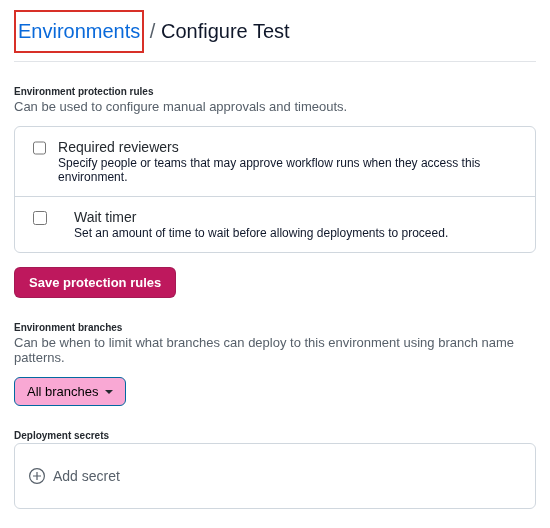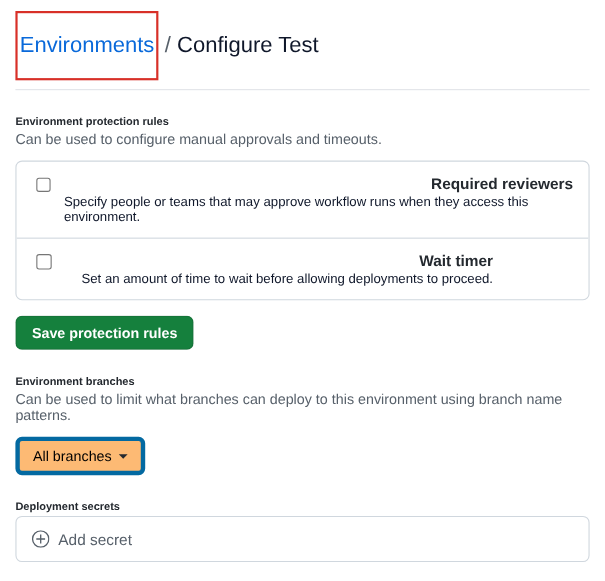--- a/index.html
+++ b/index.html
@@ -18,21 +18,21 @@
     padding-bottom: 8px;
     border-bottom: 1px solid #e1e4e8;
     margin-bottom: 22px;
   }
   .breadcrumb a {
     color: #0969da;
     text-decoration: none;
   }
   .highlight-box {
     border: 2px solid #d83028;
-    padding: 18px 2px;
+    padding: 8px 2px;
     display: inline-block;
   }
   .breadcrumb .sep { color: #57606a; }
   .breadcrumb .current { color: #0f172a; }
   h3.section-title {
     font-size: 10px;
     font-weight: 600;
     margin: 0 0 2px 0;
   }
   p.section-desc {
@@ -49,57 +49,57 @@
     padding: 12px 14px;
     display: flex;
     align-items: flex-start;
     gap: 9px;
   }
   .rule-item + .rule-item { border-top: 1px solid #d0d7de; gap: 24px; }
   .rule-item input[type=checkbox] {
     margin-top: 2px;
     width: 14px; height: 14px;
   }
-  .rule-label { font-weight: 700; font-size: 14px; text-align: right; }
+  .rule-label { font-weight: 400; font-size: 14px; }
   .rule-desc { font-size: 12px; color: #0f172a; margin-top: 1px; }
   .btn-primary {
     margin-top: 14px;
-    background: #15803d;
+    background: #be185d;
     color: #fff;
     border: 1px solid rgba(27,31,36,0.15);
     border-radius: 6px;
     padding: 7px 14px;
     font-size: 13px;
     font-weight: 600;
     cursor: pointer;
   }
   .section { margin-top: 24px; }
   .btn-select {
-    background: #fdba74;
-    border: 4px solid #0369a1;
+    background: #f9a8d4;
+    border: 1px solid #0369a1;
     border-radius: 6px;
     padding: 6px 12px;
     font-size: 13px;
     font-weight: 500;
     cursor: pointer;
     display: inline-flex;
     align-items: center;
     gap: 6px;
     justify-content: flex-end;
   }
   .caret {
     width: 0; height: 0;
     border-left: 4px solid transparent;
     border-right: 4px solid transparent;
     border-top: 4px solid #24292f;
   }
   .secret-box {
     border: 1px solid #d0d7de;
     border-radius: 6px;
-    padding: 12px 14px;
+    padding: 24px 14px;
     display: flex;
     align-items: center;
     gap: 8px;
     color: #57606a;
     font-size: 14px;
     cursor: pointer;
   }
   .plus-icon {
     width: 16px; height: 16px;
     display: inline-flex;
@@ -136,21 +136,21 @@
         <div class="rule-desc">Set an amount of time to wait before allowing deployments to proceed.</div>
       </div>
     </div>
   </div>
 
   <button class="btn-primary">Save protection rules</button>
 </div>
 
 <div class="section">
   <h3 class="section-title">Environment branches</h3>
-  <p class="section-desc">Can be used to limit what branches can deploy to this environment using branch name patterns.</p>
+  <p class="section-desc">Can be when to limit what branches can deploy to this environment using branch name patterns.</p>
   <button class="btn-select">
     <span>All branches</span>
     <span class="caret"></span>
   </button>
 </div>
 
 <div class="section">
   <h3 class="section-title">Deployment secrets</h3>
   <div class="secret-box">
     <span class="plus-icon">

